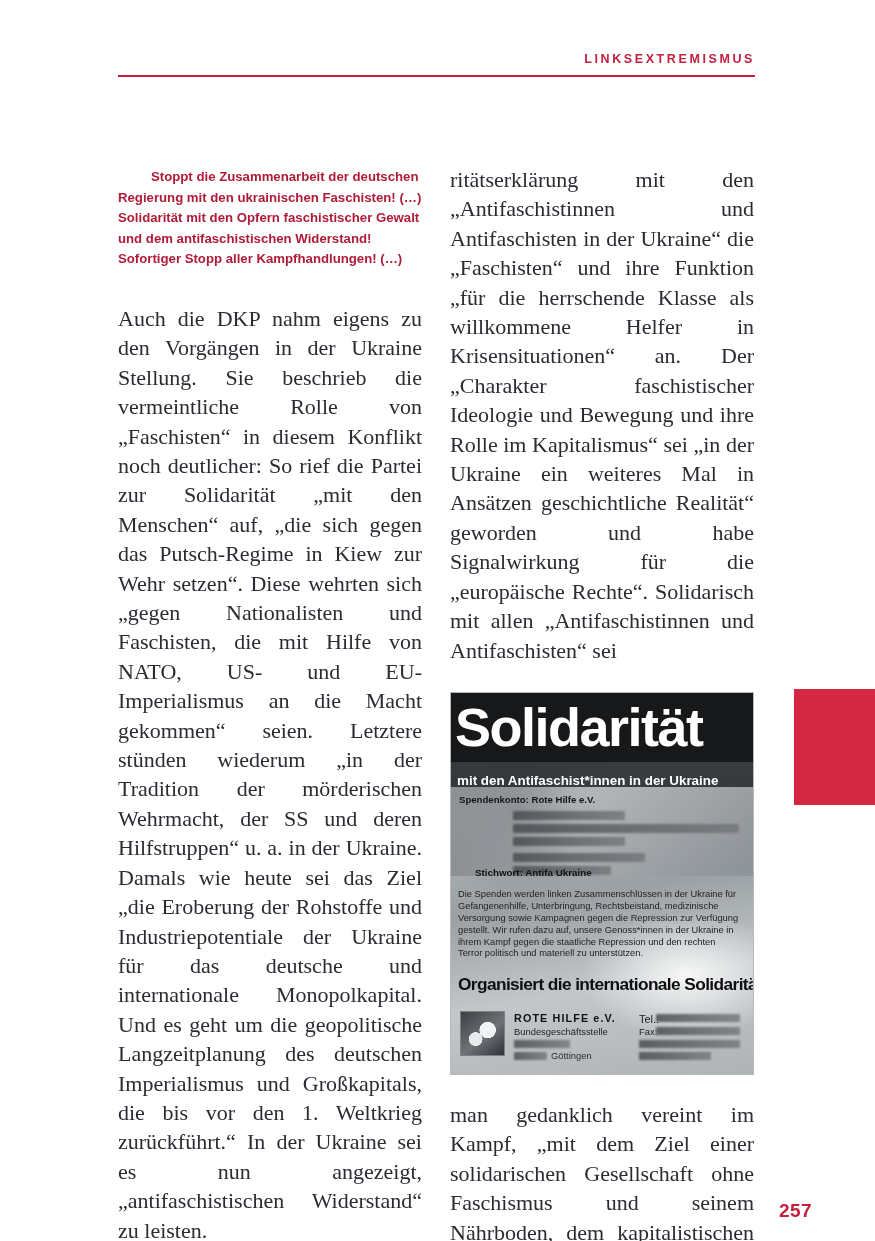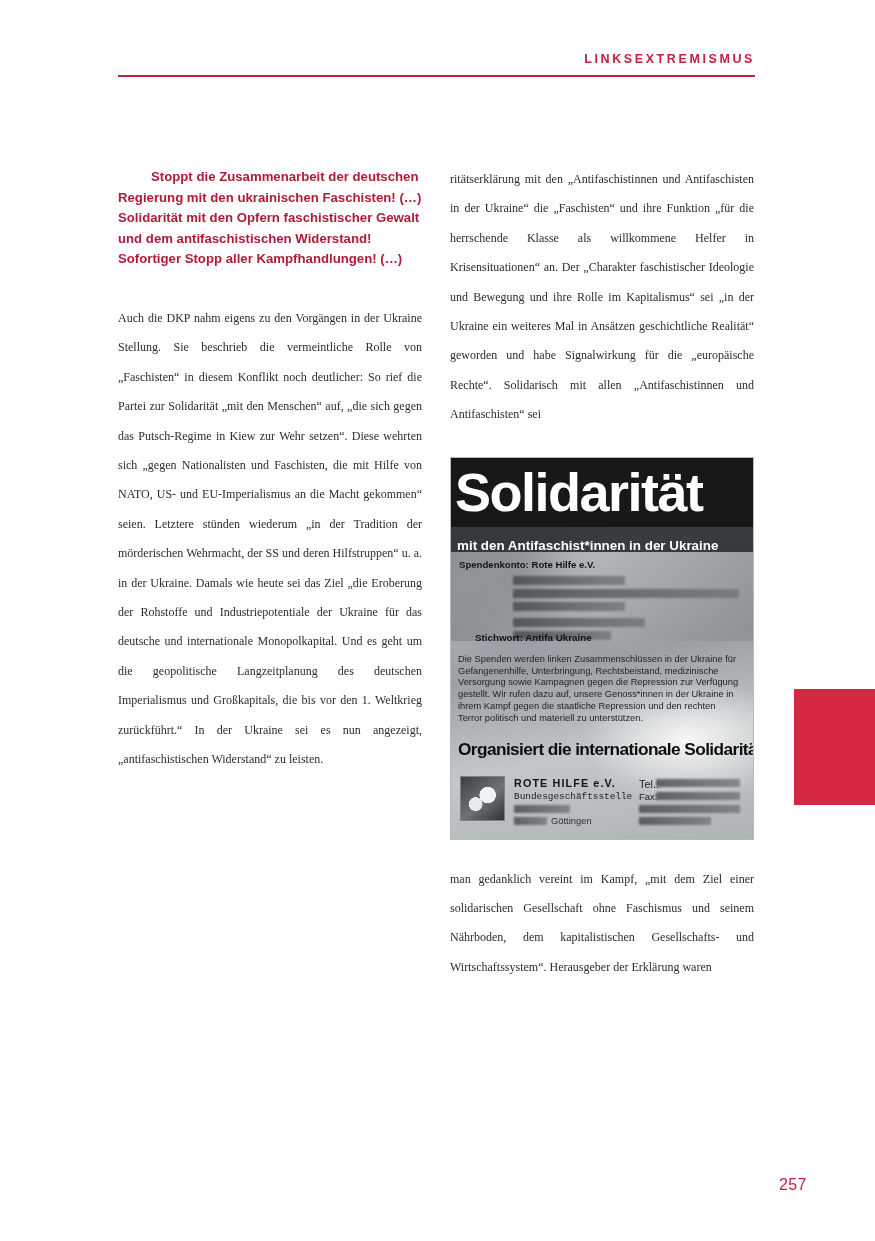--- a/index.html
+++ b/index.html
@@ -52,24 +52,24 @@
     top: 689px;
     width: 81px;
     height: 116px;
     background: #d42742;
   }
 
   
   .folio {
     position: absolute;
     left: 779px;
-    top: 1176px;
-    font-family: "Liberation Sans", "DejaVu Sans", sans-serif;
-    font-weight: normal;
-    font-size: 16px;
+    top: 1200px;
+    font-family: "Liberation Sans", "DejaVu Sans", sans-serif;
+    font-weight: bold;
+    font-size: 19px;
     letter-spacing: 0.4px;
     color: #c4203f;
   }
 
   
   .columns {
     position: absolute;
     left: 118px;
     top: 165px;
     width: 636px;
@@ -106,21 +106,21 @@
     z-index: -1;
     user-select: none;
   }
   .qmark-open  { left: 6px;  top: -18px; }
   .qmark-close { left: 184px; top: 104px; }
   .pullquote .pq-text { position: relative; }
 
   
   .body-par {
     margin: 0;
-    font-size: 12px;
+    font-size: 22px;
     line-height: 29.4px;
     text-align: justify;
     text-justify: inter-word;
     hyphens: manual;
     color: #2b2b33;
   }
   .body-par + .body-par { margin-top: 29px; }
   .col-right .body-par { margin-top: 0; }
 
   
@@ -249,21 +249,20 @@
     color: #111214;
     white-space: nowrap;
   }
   .poster-org-sub {
     position: absolute;
     left: 63px;
     top: 333px;
     font-size: 9.4px;
     color: #1b1e21;
     white-space: nowrap;
-    font-family: Liberation Mono, monospace;
   }
   .poster-city {
     position: absolute;
     left: 100px;
     top: 357px;
     font-size: 9.4px;
     color: #2a2d30;
   }
   .poster-tel {
     position: absolute;

